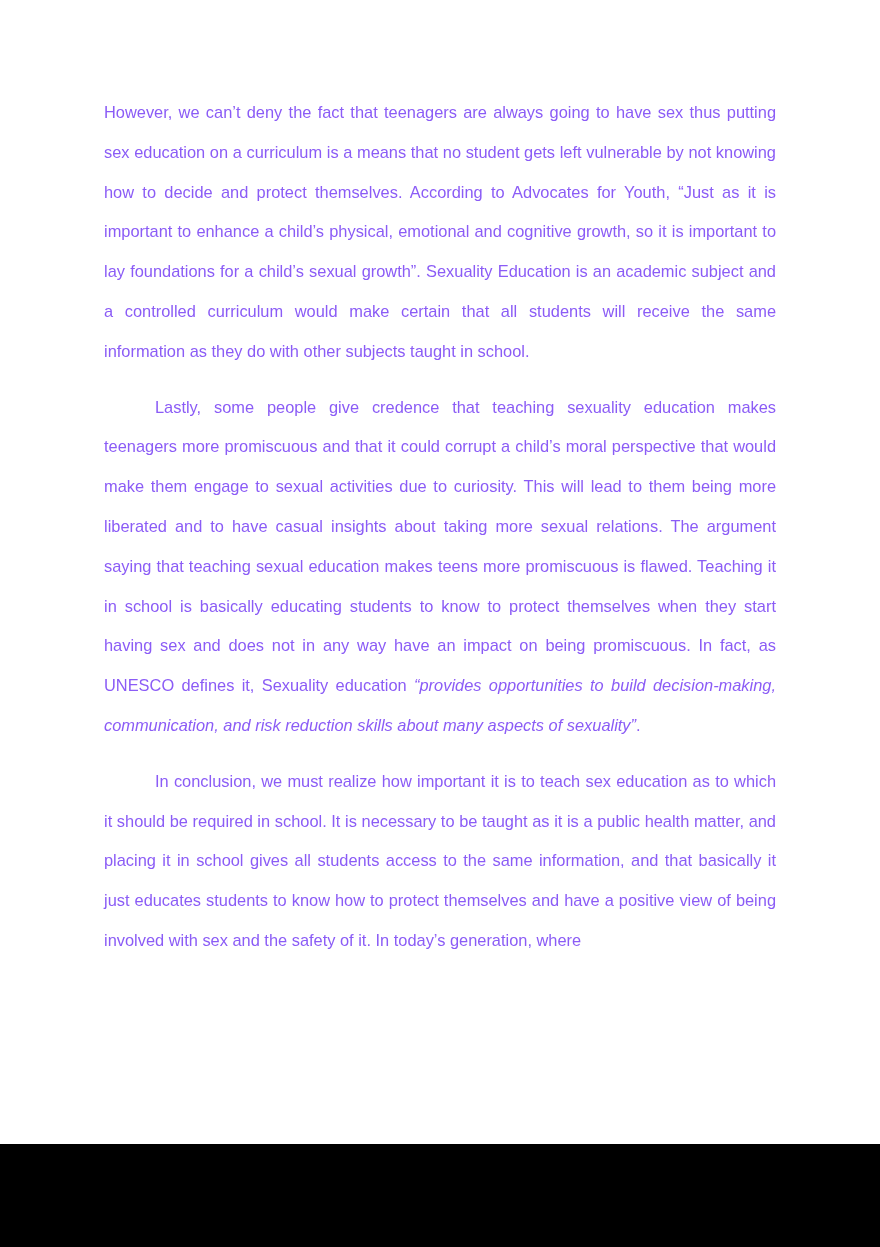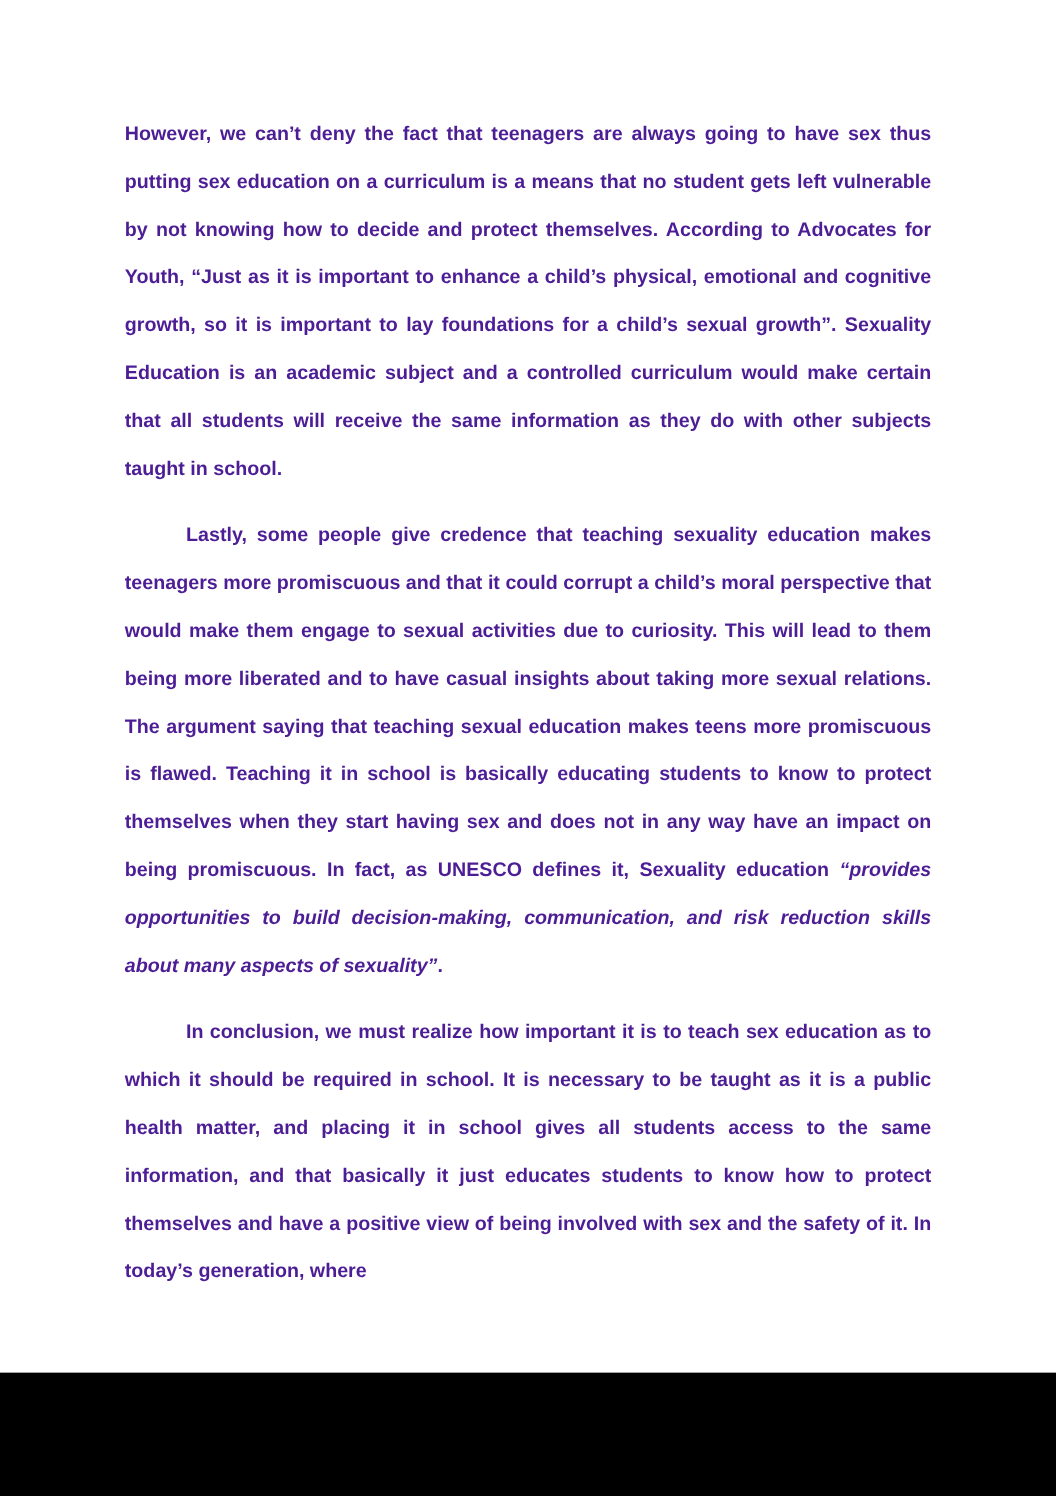--- a/index.html
+++ b/index.html
@@ -22,23 +22,22 @@
       background: #ffffff;
     }
     .text-column {
       position: absolute;
       left: 104px;
       top: 93px;
       width: 672px;
       font-family: "Liberation Sans", sans-serif;
       font-size: 16.4px;
       line-height: 39.8px;
-      color: #4c1d95;
+      color: #8b5cf6;
       text-align: justify;
-      font-weight: bold;
     }
     .para {
       margin: 0 0 16px 0;
       text-align: justify;
     }
     .para.indent {
       text-indent: 51px;
     }
     .para span.it {
       font-style: italic;

